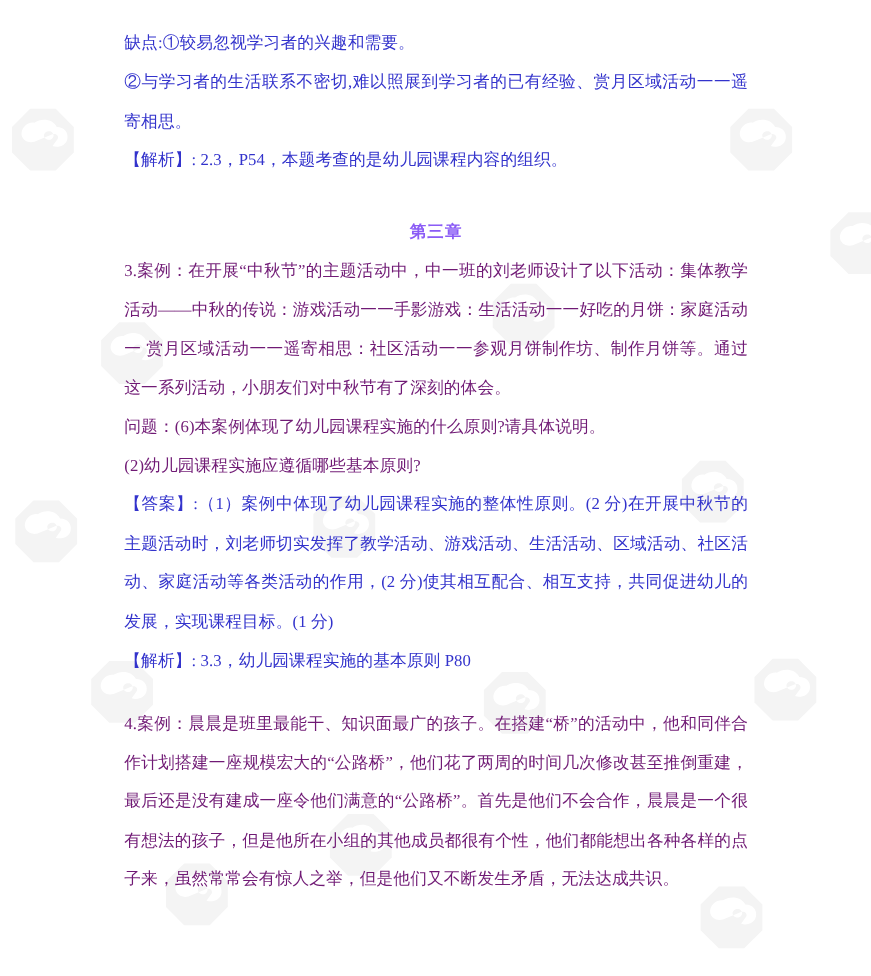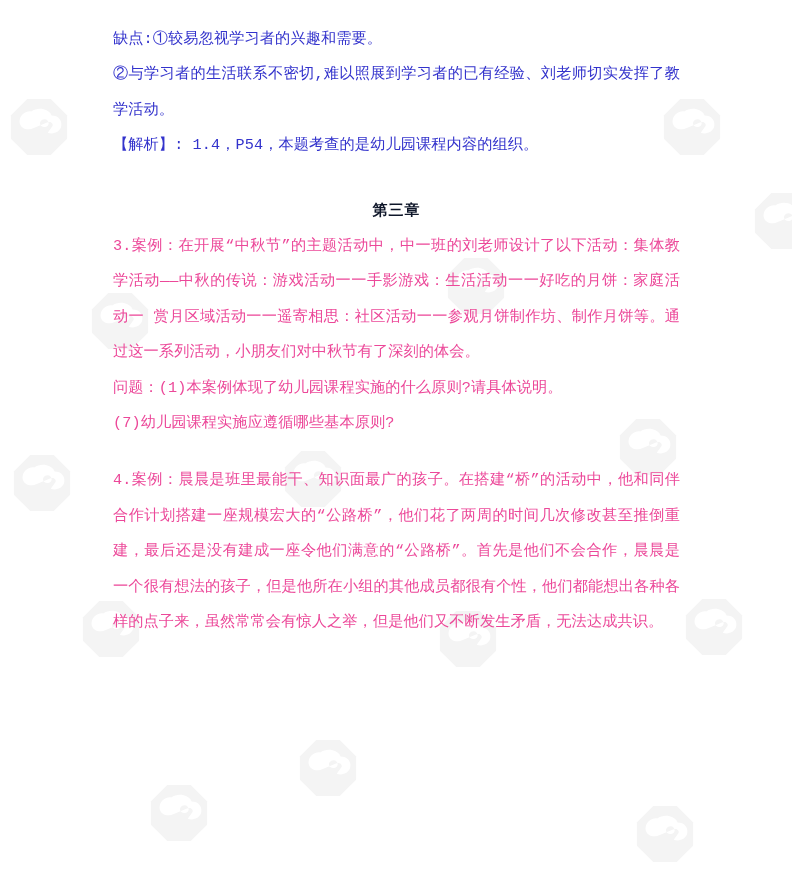--- a/index.html
+++ b/index.html
@@ -6,21 +6,21 @@
     margin: 0;
     padding: 0;
     background: #ffffff;
   }
   .page {
     position: relative;
     width: 792px;
     height: 875px;
     background: #ffffff;
     overflow: hidden;
-    font-family: Liberation Mono, monospace;
+    font-family: Liberation Serif, serif;
   }
 
   
   .watermark-layer {
     position: absolute;
     inset: 0;
     pointer-events: none;
     z-index: 0;
   }
   .wm {
@@ -35,35 +35,35 @@
   .content {
     position: relative;
     z-index: 1;
     padding: 22px 112px 0 113px;
     box-sizing: border-box;
   }
   p {
     margin: 0 0 0 0;
     font-size: 15.2px;
     line-height: 35.4px;
-    color: #ec4899;
+    color: #701a75;
     letter-spacing: 0.1px;
     text-align: justify;
     text-justify: inter-ideograph;
     white-space: normal;
   }
   p.blue {
     color: #3333cc;
   }
   p.indent-small { text-indent: 11px; }
   .chapter {
     text-align: center;
     font-weight: bold;
     font-size: 15px;
-    color: #0f172a;
+    color: #8b5cf6;
     line-height: 35.4px;
     margin: 0;
     letter-spacing: 1px;
   }
   .gap-md { height: 22px; }
   .gap-lg { height: 30px; }
 </style>
 </head>
 <body>
 
@@ -152,31 +152,33 @@
         <svg viewBox="0 0 64 64" xmlns="http://www.w3.org/2000/svg">
           <path fill="#f4f4f4" d="M20 3 L44 3 L61 20 L61 44 L44 61 L20 61 L3 44 L3 20 Z"></path>
           <path fill="#ffffff" d="M24 16 C31 11 42 13 45 20 C52 20 56 25 55 31 C54 37 47 40 41 38 L46 31 C47 28 44 26 41 27 L24 34 C17 36 11 31 12 25 C13 19 19 15 24 16 Z M38 24 C35 24 33 26 33 28 C33 30 35 32 38 32 C40 32 42 30 42 28 C42 26 40 24 38 24 Z"></path>
         </svg>
       </div>
     </div>
 
   <div class="content">
 
     <p class="blue">缺点:①较易忽视学习者的兴趣和需要。</p>
-    <p class="blue">②与学习者的生活联系不密切,难以照展到学习者的已有经验、刘老师切实发挥了教学活动。</p>
-    <p class="blue">【解析】: 1.4，P54，本题考查的是幼儿园课程内容的组织。</p>
+    <p class="blue">②与学习者的生活联系不密切,难以照展到学习者的已有经验、赏月区域活动一一遥寄相思。</p>
+    <p class="blue">【解析】: 2.3，P54，本题考查的是幼儿园课程内容的组织。</p>
 
     <div class="gap-lg"></div>
 
     <p class="chapter">第三章</p>
 
     <p>3.案例：在开展“中秋节”的主题活动中，中一班的刘老师设计了以下活动：集体教学活动——中秋的传说：游戏活动一一手影游戏：生活活动一一好吃的月饼：家庭活动一 赏月区域活动一一遥寄相思：社区活动一一参观月饼制作坊、制作月饼等。通过这一系列活动，小朋友们对中秋节有了深刻的体会。</p>
-    <p>问题：(1)本案例体现了幼儿园课程实施的什么原则?请具体说明。</p>
-    <p>(7)幼儿园课程实施应遵循哪些基本原则?</p>
+    <p>问题：(6)本案例体现了幼儿园课程实施的什么原则?请具体说明。</p>
+    <p>(2)幼儿园课程实施应遵循哪些基本原则?</p>
 
+    <p class="blue">【答案】:（1）案例中体现了幼儿园课程实施的整体性原则。(2 分)在开展中秋节的主题活动时，刘老师切实发挥了教学活动、游戏活动、生活活动、区域活动、社区活动、家庭活动等各类活动的作用，(2 分)使其相互配合、相互支持，共同促进幼儿的发展，实现课程目标。(1 分)</p>
+    <p class="blue">【解析】: 3.3，幼儿园课程实施的基本原则 P80</p>
 
     <div class="gap-md"></div>
 
 
     <p>4.案例：晨晨是班里最能干、知识面最广的孩子。在搭建“桥”的活动中，他和同伴合作计划搭建一座规模宏大的“公路桥”，他们花了两周的时间几次修改甚至推倒重建，最后还是没有建成一座令他们满意的“公路桥”。首先是他们不会合作，晨晨是一个很有想法的孩子，但是他所在小组的其他成员都很有个性，他们都能想出各种各样的点子来，虽然常常会有惊人之举，但是他们又不断发生矛盾，无法达成共识。</p>
 
   </div>
 </div>
 
 </body></html>

